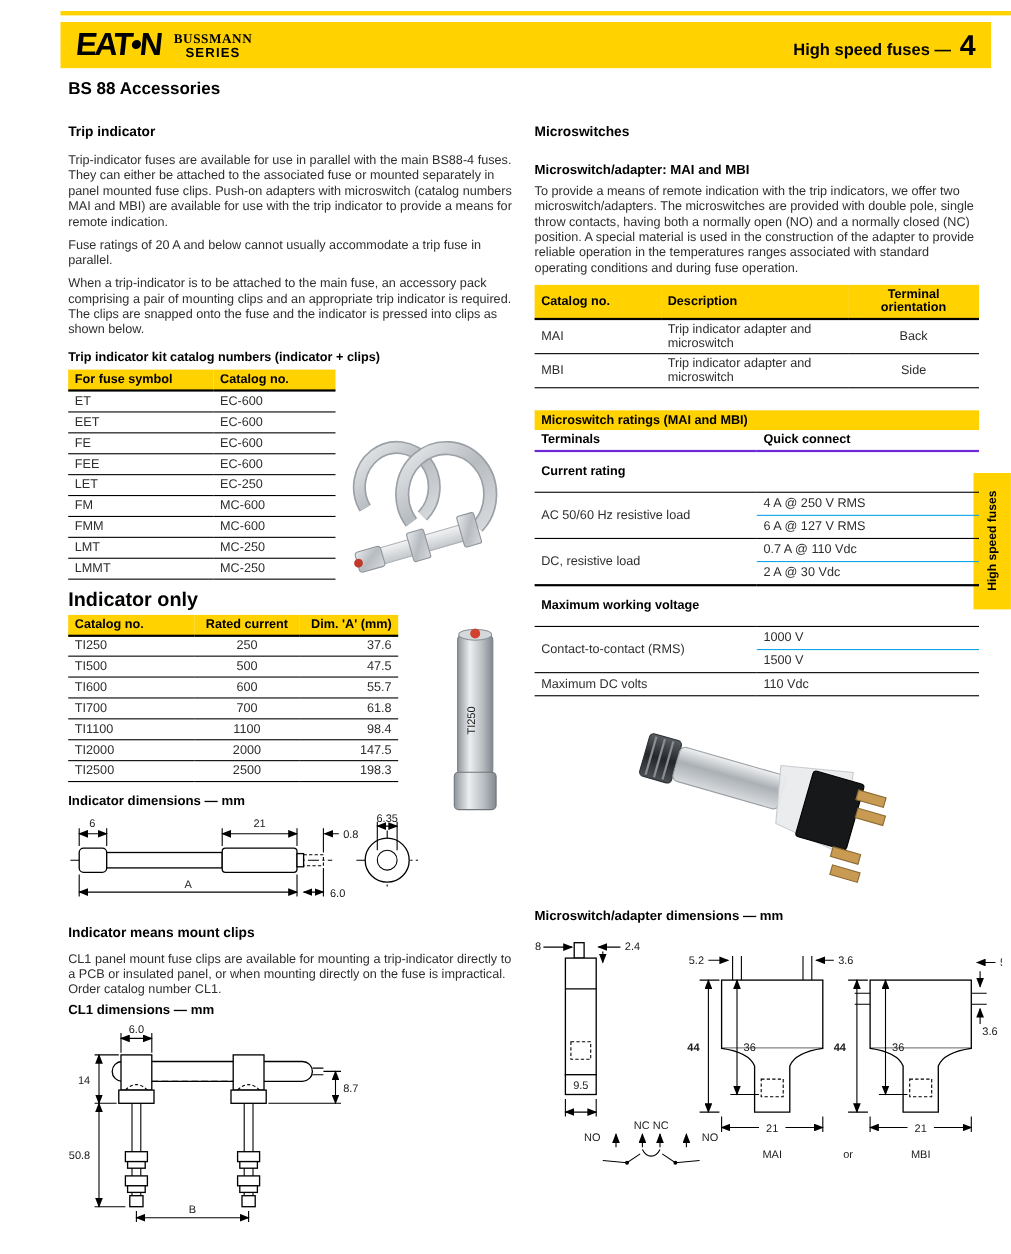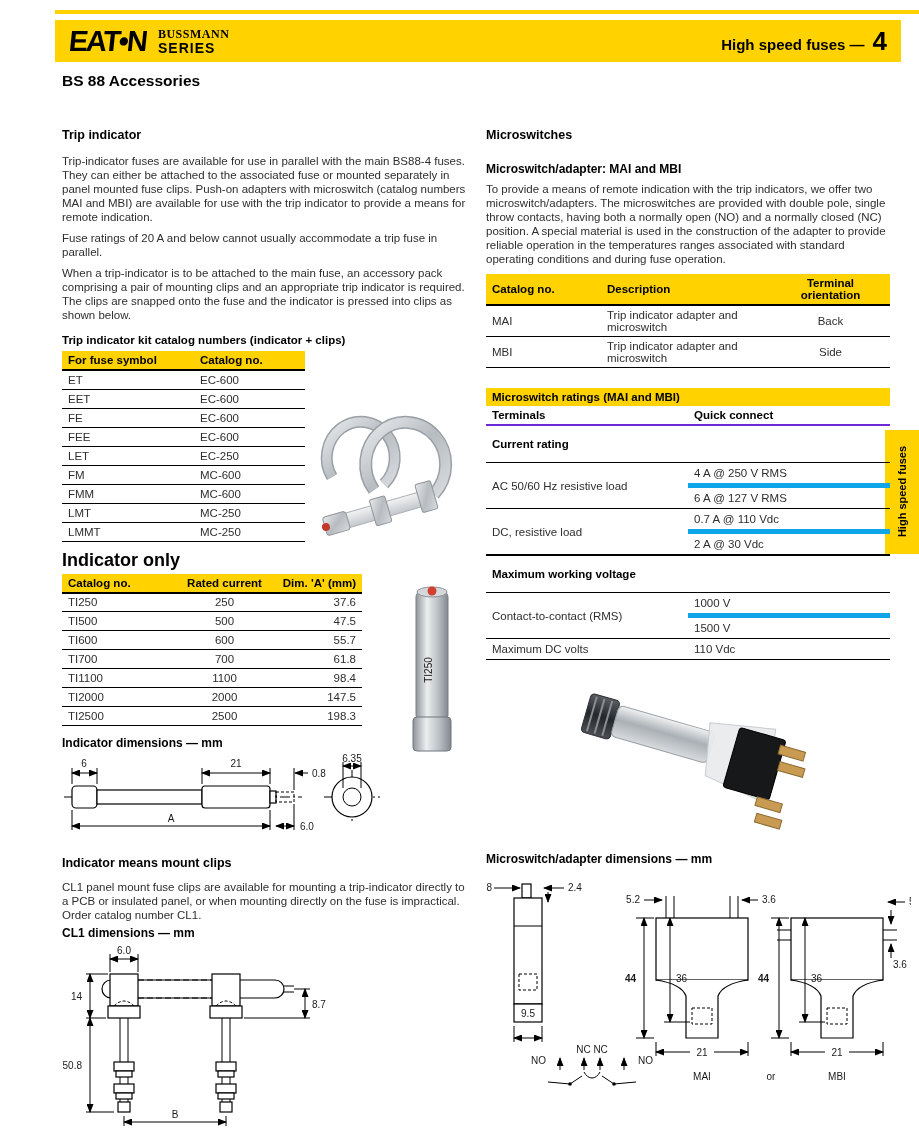--- a/index.html
+++ b/index.html
@@ -12,33 +12,33 @@
   body{font-family:"Liberation Sans","DejaVu Sans",sans-serif;color:var(--body);}
   .page{position:relative;width:919px;height:1140px;background:#fff;overflow:hidden;}
 
   
   .top-strip{position:absolute;top:10px;left:55px;right:0;height:4px;background:var(--yellow);}
   .band{position:absolute;top:20px;left:55px;width:846px;height:42px;background:var(--yellow);display:flex;align-items:center;}
   .logo-wrap{display:flex;align-items:center;margin-left:14px;}
   .eaton-logo{font-weight:900;font-size:29px;letter-spacing:-2px;color:#000;transform:skewX(-6deg);font-family:"Liberation Sans",sans-serif;}
   .series-block{margin-left:12px;line-height:1;color:#000;}
   .series-line1{font-weight:700;font-size:12px;letter-spacing:.5px;font-family:Liberation Serif, serif;}
-  .series-line2{font-weight:700;font-size:14px;text-align:left;letter-spacing:1px;margin-top:1px;}
+  .series-line2{font-weight:700;font-size:12px;text-align:center;letter-spacing:1px;margin-top:1px;}
   .band-right{margin-left:auto;margin-right:14px;display:flex;align-items:baseline;color:#000;}
   .band-title{font-weight:700;font-size:15px;}
   .band-num{font-weight:700;font-size:26px;margin-left:8px;}
   .page-heading{position:absolute;top:72px;left:62px;font-weight:700;font-size:15.5px;color:#000;}
 
   
   .side-tab{position:absolute;top:430px;right:0;width:34px;height:124px;background:var(--yellow);
     display:flex;align-items:center;justify-content:center;}
   .side-tab span{writing-mode:vertical-rl;transform:rotate(180deg);font-size:11px;font-weight:700;color:#000;white-space:nowrap;}
 
   
-  .col{position:absolute;top:120px;width:404px;}
+  .col{position:absolute;top:105px;width:404px;}
   .col-left{left:62px;}
   .col-right{left:486px;}
 
   h3{font-size:12.5px;font-weight:700;color:#000;margin-top:8px;}
   .subhead{font-size:11.5px;font-weight:700;color:#000;}
   p{font-size:11.5px;line-height:14px;}
   .tbl-title{font-size:11.5px;font-weight:700;color:#000;}
 
   
   table{border-collapse:collapse;font-size:11.5px;color:var(--body);}
@@ -62,21 +62,21 @@
   .adapter-table td{padding:3px 6px;}
 
   .ratings-band{width:404px;margin-top:20px;background:var(--yellow);color:#000;font-weight:700;font-size:11.5px;padding:3px 6px;}
   .ratings-table{width:404px;}
   .ratings-table th{border-bottom:2px solid #6d28d9;background:#fff;}
   .ratings-table th:nth-child(1){width:202px;}
   .ratings-table .sec td{font-weight:700;color:#000;border-bottom:1px solid #000;padding:12px 6px;}
   .ratings-table .sec.thick td{border-top:2px solid #000;}
   .ratings-table td.lbl{border-bottom:1px solid #000;}
   .ratings-table td.val{border-bottom:1px solid #000;padding:4px 6px;}
-  .ratings-table td.val.split{border-bottom:5px solid #0ea5e9;margin-top:48px;}
+  .ratings-table td.val.split{border-bottom:1px solid #0ea5e9;margin-top:48px;}
 
   
   .clips-photo{position:absolute;left:250px;top:262px;}
   .indicator-photo{position:absolute;left:330px;top:455px;}
   .switch-photo{margin:30px 0 0 72px;display:block;}
   svg{font-family:"Liberation Sans","DejaVu Sans",sans-serif;}
   svg text{fill:var(--ink);font-size:10px;}
   .dim line,.dim path{stroke:#000;stroke-width:1;fill:none;}
   .draw{stroke:#000;stroke-width:1.2;fill:#fff;}
   .thin{stroke:#000;stroke-width:1;fill:none;}

